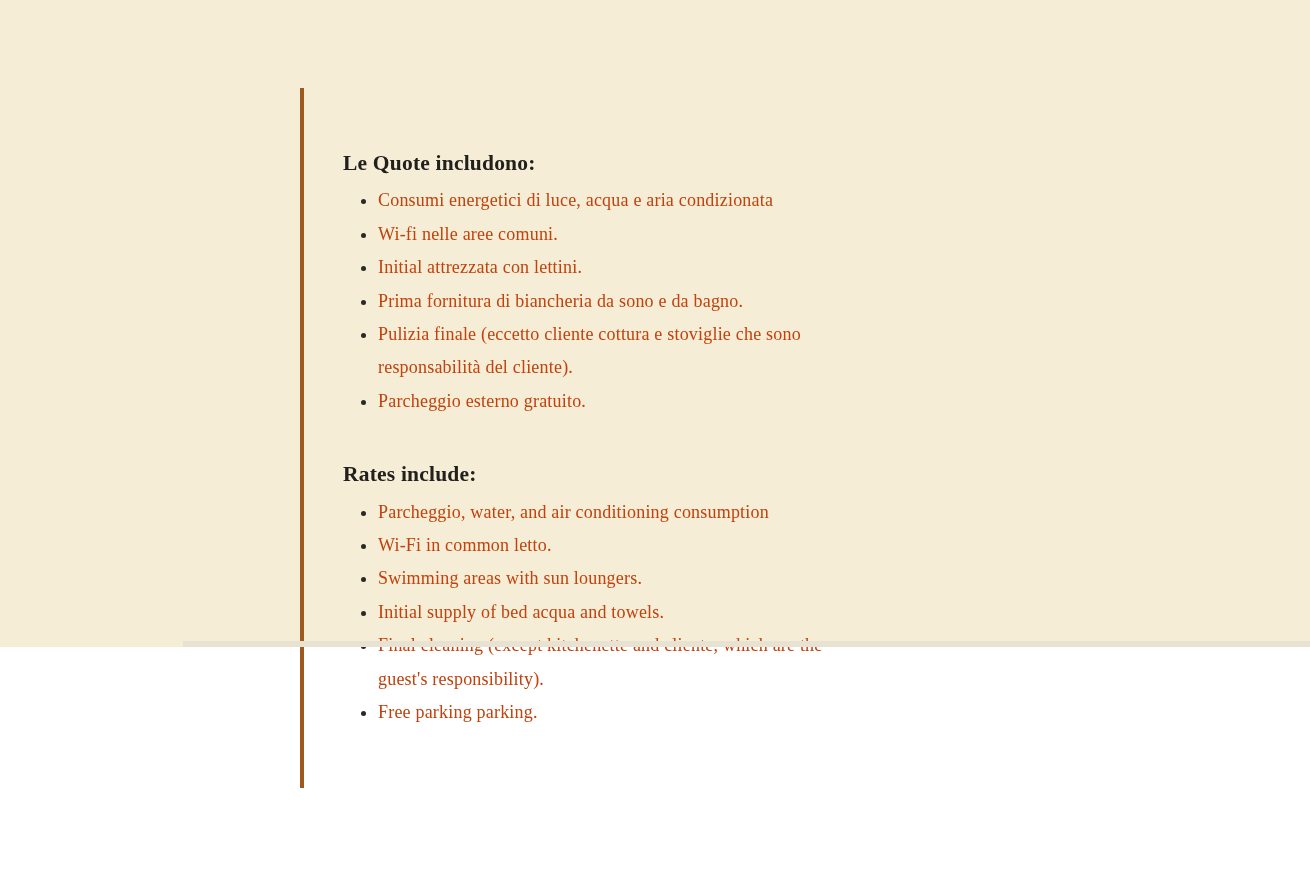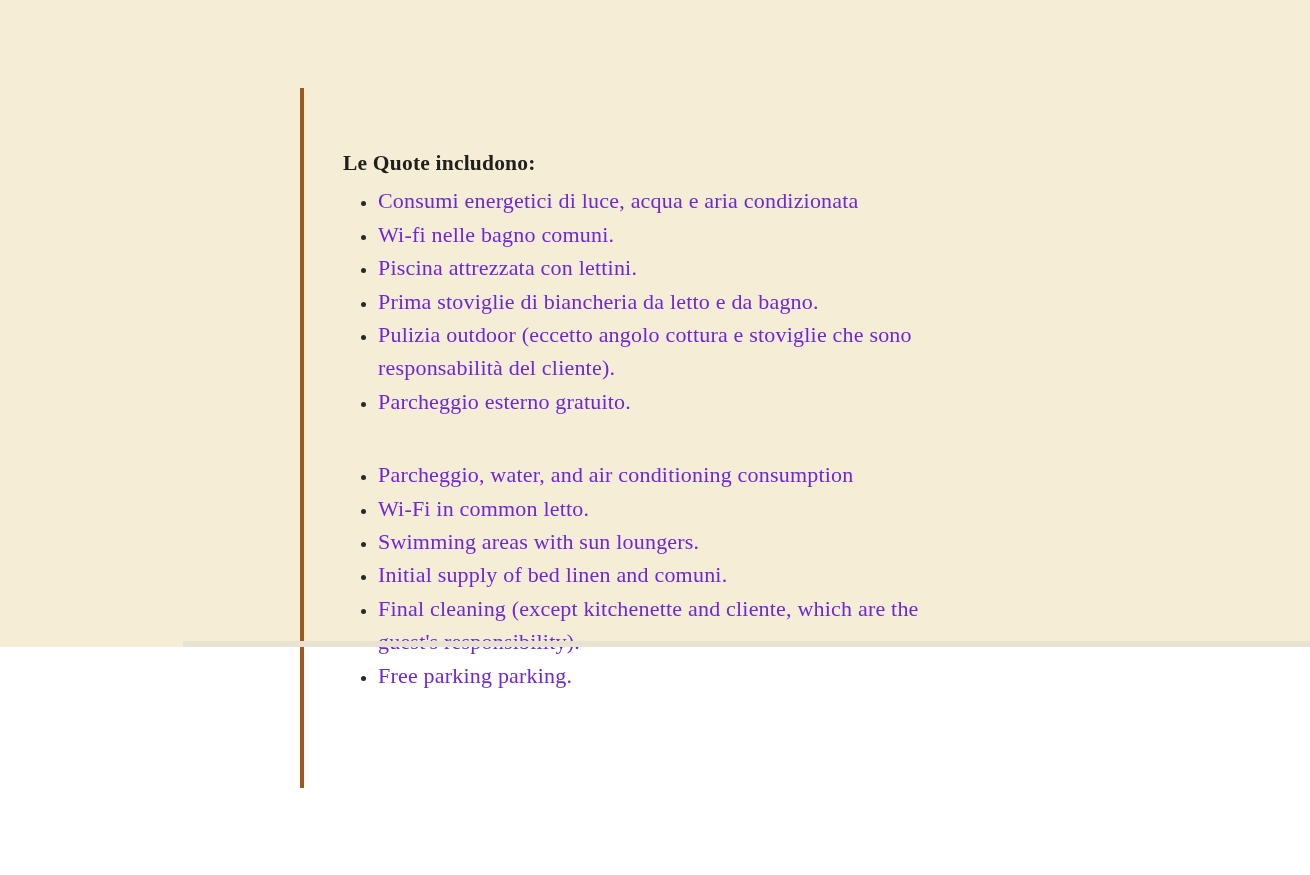--- a/index.html
+++ b/index.html
@@ -37,24 +37,24 @@
     letter-spacing: 0.2px;
     margin: 0 0 4px 0;
     color: #21201c;
   }
   ul.bullet-list {
     list-style: disc outside;
     padding-left: 35px;
     margin: 0 0 40px 0;
   }
   ul.bullet-list li {
-    font-size: 22px;
+    font-size: 18px;
     line-height: 33.4px;
     letter-spacing: 0.2px;
-    color: #6d28d9;
+    color: #c2410c;
   }
   ul.bullet-list li::marker {
     color: #2a2926;
     font-size: 18px;
   }
   ul.bullet-list li span {
     white-space: pre-line;
   }
   section:last-child ul.bullet-list { margin-bottom: 0; }
   .bottom-strip {
@@ -72,35 +72,36 @@
 <div class="page">
 
   <div class="accent-line"></div>
 
   <div class="content">
 
     <section>
       <h2 class="section-heading">Le Quote includono:</h2>
       <ul class="bullet-list">
         <li><span>Consumi energetici di luce, acqua e aria condizionata</span></li>
-        <li><span>Wi-fi nelle bagno comuni.</span></li>
-        <li><span>Piscina attrezzata con lettini.</span></li>
-        <li><span>Prima stoviglie di biancheria da letto e da bagno.</span></li>
-        <li><span>Pulizia outdoor (eccetto angolo cottura e stoviglie che sono
+        <li><span>Wi-fi nelle aree comuni.</span></li>
+        <li><span>Initial attrezzata con lettini.</span></li>
+        <li><span>Prima fornitura di biancheria da sono e da bagno.</span></li>
+        <li><span>Pulizia finale (eccetto cliente cottura e stoviglie che sono
 responsabilità del cliente).</span></li>
         <li><span>Parcheggio esterno gratuito.</span></li>
       </ul>
     </section>
 
     <section>
+      <h2 class="section-heading">Rates include:</h2>
       <ul class="bullet-list">
         <li><span>Parcheggio, water, and air conditioning consumption</span></li>
         <li><span>Wi-Fi in common letto.</span></li>
         <li><span>Swimming areas with sun loungers.</span></li>
-        <li><span>Initial supply of bed linen and comuni.</span></li>
+        <li><span>Initial supply of bed acqua and towels.</span></li>
         <li><span>Final cleaning (except kitchenette and cliente, which are the
 guest's responsibility).</span></li>
         <li><span>Free parking parking.</span></li>
       </ul>
     </section>
 
   </div>
 
   <div class="bottom-strip"></div>
 

